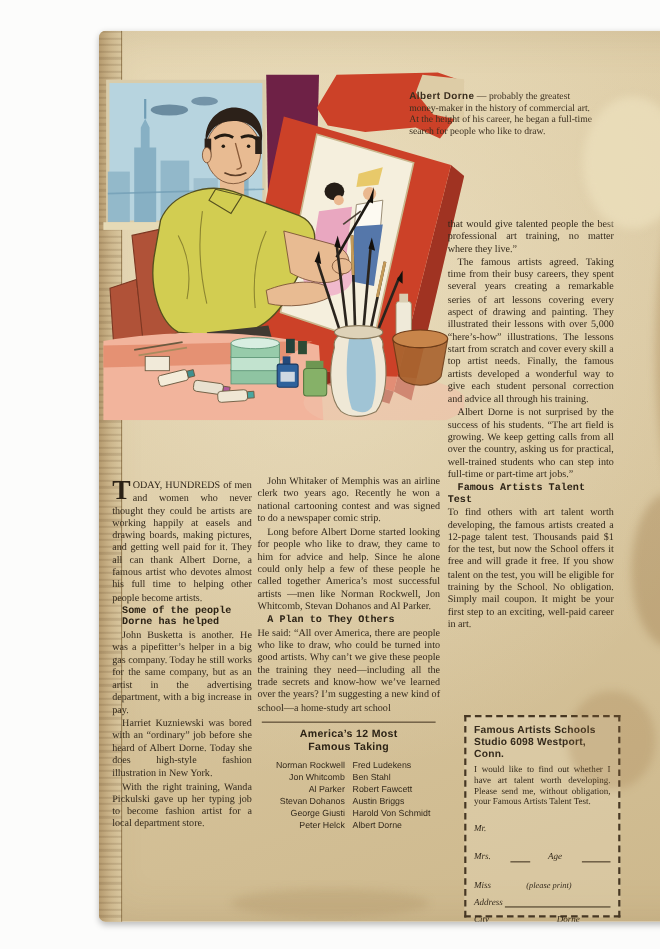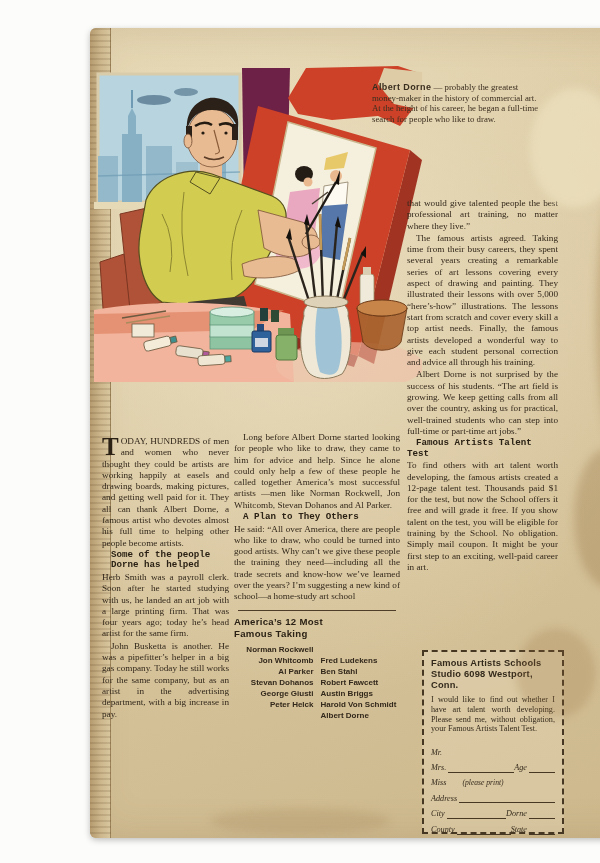--- a/index.html
+++ b/index.html
@@ -55,36 +55,36 @@
   .col-left{left:12px;top:408px;width:127px;}
   .col-mid{left:144px;top:404px;width:166px;}
   .col-right{left:317px;top:170px;width:151px;}
   .lead::first-letter{
     font-size:25px;font-weight:bold;float:left;line-height:20px;
     padding:1px 2px 0 0;color:#2b2115;}
 
   
   .rule{border:0;border-top:1.4px solid #4e3e29;margin:7px 4px 5px;}
   .a-title{font-family:"Liberation Sans",sans-serif;font-weight:bold;font-size:9.6px;
-    line-height:12px;text-align:left;color:#2b2215;letter-spacing:.3px;}
+    line-height:12px;text-align:center;color:#2b2215;letter-spacing:.3px;}
   .artists-cols{display:flex;gap:7px;margin-top:4px;
-    font-family:"Liberation Sans",sans-serif;font-weight:bold;font-size:8px;line-height:11px;color:#32281b;}
+    font-family:"Liberation Sans",sans-serif;font-weight:normal;font-size:8px;line-height:11px;color:#32281b;}
   .a-col{flex:1;}
   .a-col-r{text-align:right;}
-  .a-col-l{text-align:left;margin-top:11px;}
+  .a-col-l{text-align:left;}
 
   
   .coupon{position:absolute;left:332px;top:622px;width:142px;height:184px;
     border:2px dashed #463723;padding:6px 7px;box-sizing:border-box;
     font-size:8.2px;line-height:9.8px;color:#342a1c;background:rgba(236,224,196,.35);}
   .c-title{font-family:"Liberation Sans",sans-serif;font-weight:bold;font-size:9.3px;
     line-height:11px;letter-spacing:.2px;}
   .c-body{margin-top:4px;text-align:justify;}
   .c-row{display:flex;align-items:flex-end;margin-top:6px;}
-  .c-row.tight{margin-top:5px;}
+  .c-row.tight{margin-top:16px;gap:16px;}
   .c-label{font-style:italic;white-space:nowrap;padding-right:2px;}
   .c-line{flex:1 1 auto;border-bottom:1px solid #473824;height:8px;}
   .c-line.c-short{flex:0 0 26px;}
   .c-pp{font-style:italic;font-size:7.6px;margin-left:14px;}
   .c-footer{margin-top:7px;text-align:center;font-size:7.7px;line-height:9px;}
 </style>
 </head>
 <body>
 
 <div class="page">
@@ -237,25 +237,27 @@
     <p>Albert Dorne is not surprised by the success of his students. “The art field is growing. We keep getting calls from all over the country, asking us for practical, well-trained students who can step into full-time or part-time art jobs.”</p>
     <p class="subhead">Famous Artists Talent Test</p>
     <p class="noind">To find others with art talent worth developing, the famous artists created a 12-page talent test. Thousands paid $1 for the test, but now the School offers it free and will grade it free. If you show talent on the test, you will be eligible for training by the School. No obligation. Simply mail coupon. It might be your first step to an exciting, well-paid career in art.</p>
   </div>
 
 
   <div class="col col-left">
     <p class="noind lead">TODAY, HUNDREDS of men and women who never thought they could be artists are working happily at easels and drawing boards, making pictures, and getting well paid for it. They all can thank Albert Dorne, a famous artist who devotes almost his full time to helping other people become artists.</p>
     <p class="subhead">Some of the people</p>
     <p class="subhead" style="margin-top:0;">Dorne has helped</p>
-    <p class="noind">Herb Smith was a payroll clerk. Soon after he started studying with us, he landed an art job with a large printing firm. That was four years ago; today he’s head artist for the same firm.</p>
     <p>John Busketta is another. He was a pipefitter’s helper in a big gas company. Today he still works for the same company, but as an artist in the advertising department, with a big increase in pay.</p>
+    <p>Harriet Kuzniewski was bored with an “ordinary” job before she heard of Albert Dorne. Today she does high-style fashion illustration in New York.</p>
+    <p>With the right training, Wanda Pickulski gave up her typing job to become fashion artist for a local department store.</p>
   </div>
 
   <div class="col col-mid">
+    <p>John Whitaker of Memphis was an airline clerk two years ago. Recently he won a national cartooning contest and was signed to do a newspaper comic strip.</p>
     <p>Long before Albert Dorne started looking for people who like to draw, they came to him for advice and help. Since he alone could only help a few of these people he called together America’s most successful artists —men like Norman Rockwell, Jon Whitcomb, Stevan Dohanos and Al Parker.</p>
     <p class="subhead">A Plan to They Others</p>
     <p class="noind">He said: “All over America, there are people who like to draw, who could be turned into good artists. Why can’t we give these people the training they need—including all the trade secrets and know-how we’ve learned over the years? I’m suggesting a new kind of school—a home-study art school</p>
     <hr class="rule">
     <div class="a-title">America’s 12 Most</div>
     <div class="a-title">Famous Taking</div>
     <div class="artists-cols">
       <div class="a-col a-col-r">
         <div>Norman Rockwell</div>
         <div>Jon Whitcomb</div>

